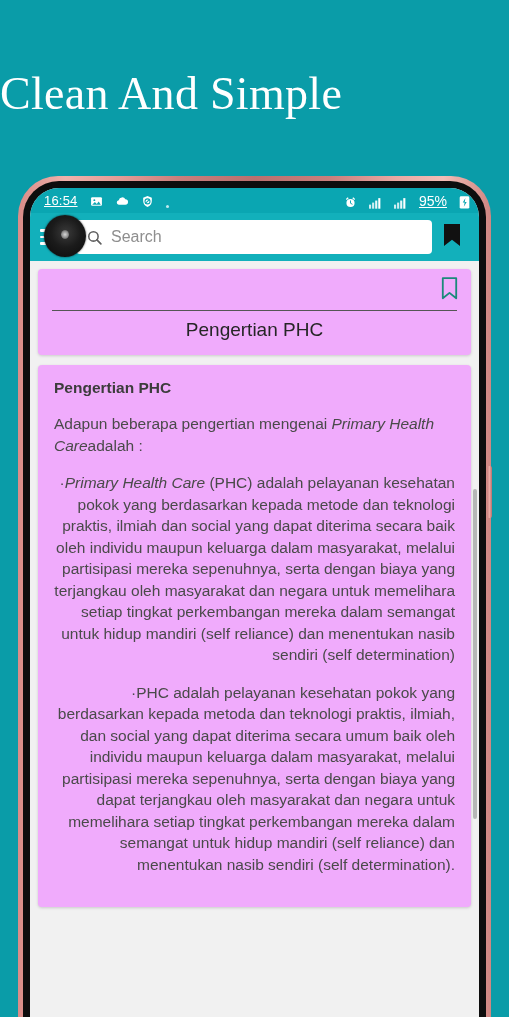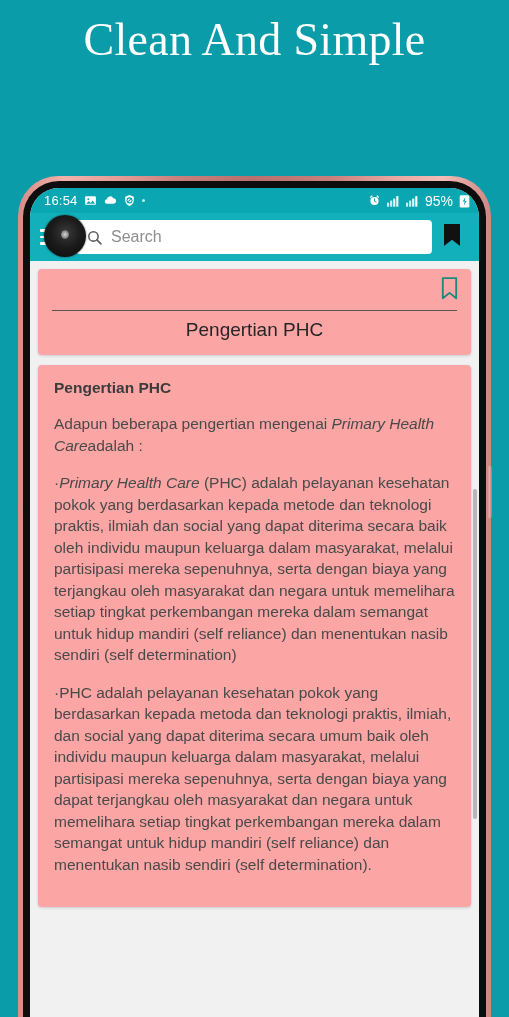--- a/index.html
+++ b/index.html
@@ -6,21 +6,21 @@
   html,body { width:509px; height:1017px; overflow:hidden; }
   body {
     background:#0a9ca8;
     font-family:"Liberation Sans", sans-serif;
     position:relative;
   }
 
   
   .promo {
     position:absolute; top:0; left:0; width:509px; height:176px;
-    display:flex; flex-direction:column; align-items:center;
+    display:flex; flex-direction:row; align-items:center;
     justify-content:flex-start; padding-top:12px;
   }
   .promo-line {
     font-family:"Liberation Serif", serif;
     color:#ffffff; font-size:46px; line-height:56px;
     letter-spacing:.3px; text-align:center; white-space:nowrap;
   }
 
   
   .phone-outer {
@@ -47,21 +47,21 @@
     border-radius:2px;
     background:linear-gradient(90deg,#c9807d,#eaa9a3,#b9706e);
   }
 
   
   .statusbar {
     height:25px; background:#0aa6b2; color:#fff;
     display:flex; align-items:center; justify-content:space-between;
     padding:0 9px 0 14px; font-size:12.5px; position:relative; z-index:3;
   }
-  .sb-left, .sb-right { display:flex; align-items:center; gap:6px; }
+  .sb-left, .sb-right { display:flex; align-items:flex-end; gap:12px;text-decoration:underline; }
   .sb-clock { font-size:13px; letter-spacing:.2px; }
   .sb-right .pct { font-size:14px; }
   .ico { display:inline-flex; align-items:center; }
   .dot-ico { width:3px; height:3px; border-radius:50%; background:#bfe9ee; }
 
   
   .toolbar {
     height:48px; background:#12b0bb;
     display:flex; align-items:center; gap:10px;
     padding:0 17px 0 10px; position:relative; z-index:2;
@@ -89,38 +89,38 @@
     content:""; position:absolute; left:17px; top:15px; width:8px; height:9px;
     border-radius:50%; background:radial-gradient(circle,#d7d7d7 0%,#8a8a8a 55%,#2b2b2b 100%);
   }
 
   
   .content {
     position:absolute; top:73px; left:0; right:0; bottom:0;
     background:#f1f1f1; padding:8px 8px 0 8px; overflow:hidden;
   }
   .card {
-    background:#fca5a5; border-radius:4px;
+    background:#f0abfc; border-radius:4px;
     box-shadow:0 1px 3px rgba(0,0,0,.16);
   }
   .card-header { padding:8px 12px 10px 12px; margin-bottom:10px; }
   .card-header-top { display:flex; justify-content:flex-end; padding-bottom:4px; }
   .header-divider { height:1px; background:#555555; margin:2px 2px 8px 2px; }
   .header-title {
     text-align:center; font-size:19px; color:#262626; padding-bottom:4px;
   }
 
   .card-body { padding:14px 16px 16px 16px; }
   .body-heading {
     font-size:15.5px; font-weight:bold; color:#3c3c3c; margin-bottom:16px;
   }
   .para {
     font-size:15.5px; line-height:21.5px; color:#4a4a4a; margin-bottom:16px;
   }
-  .para.bullet { text-indent:0; }
+  .para.bullet { text-indent:0;text-align:right; }
   .para .it { font-style:italic; }
   .bullet-dot { font-size:15.5px; }
 
   
   .scrollbar-track {
     position:absolute; right:2px; top:78px; bottom:0; width:4px;
   }
   .scrollbar-thumb {
     position:absolute; right:0; top:150px; width:4px; height:330px;
     background:#b6b6b6; border-radius:2px;

